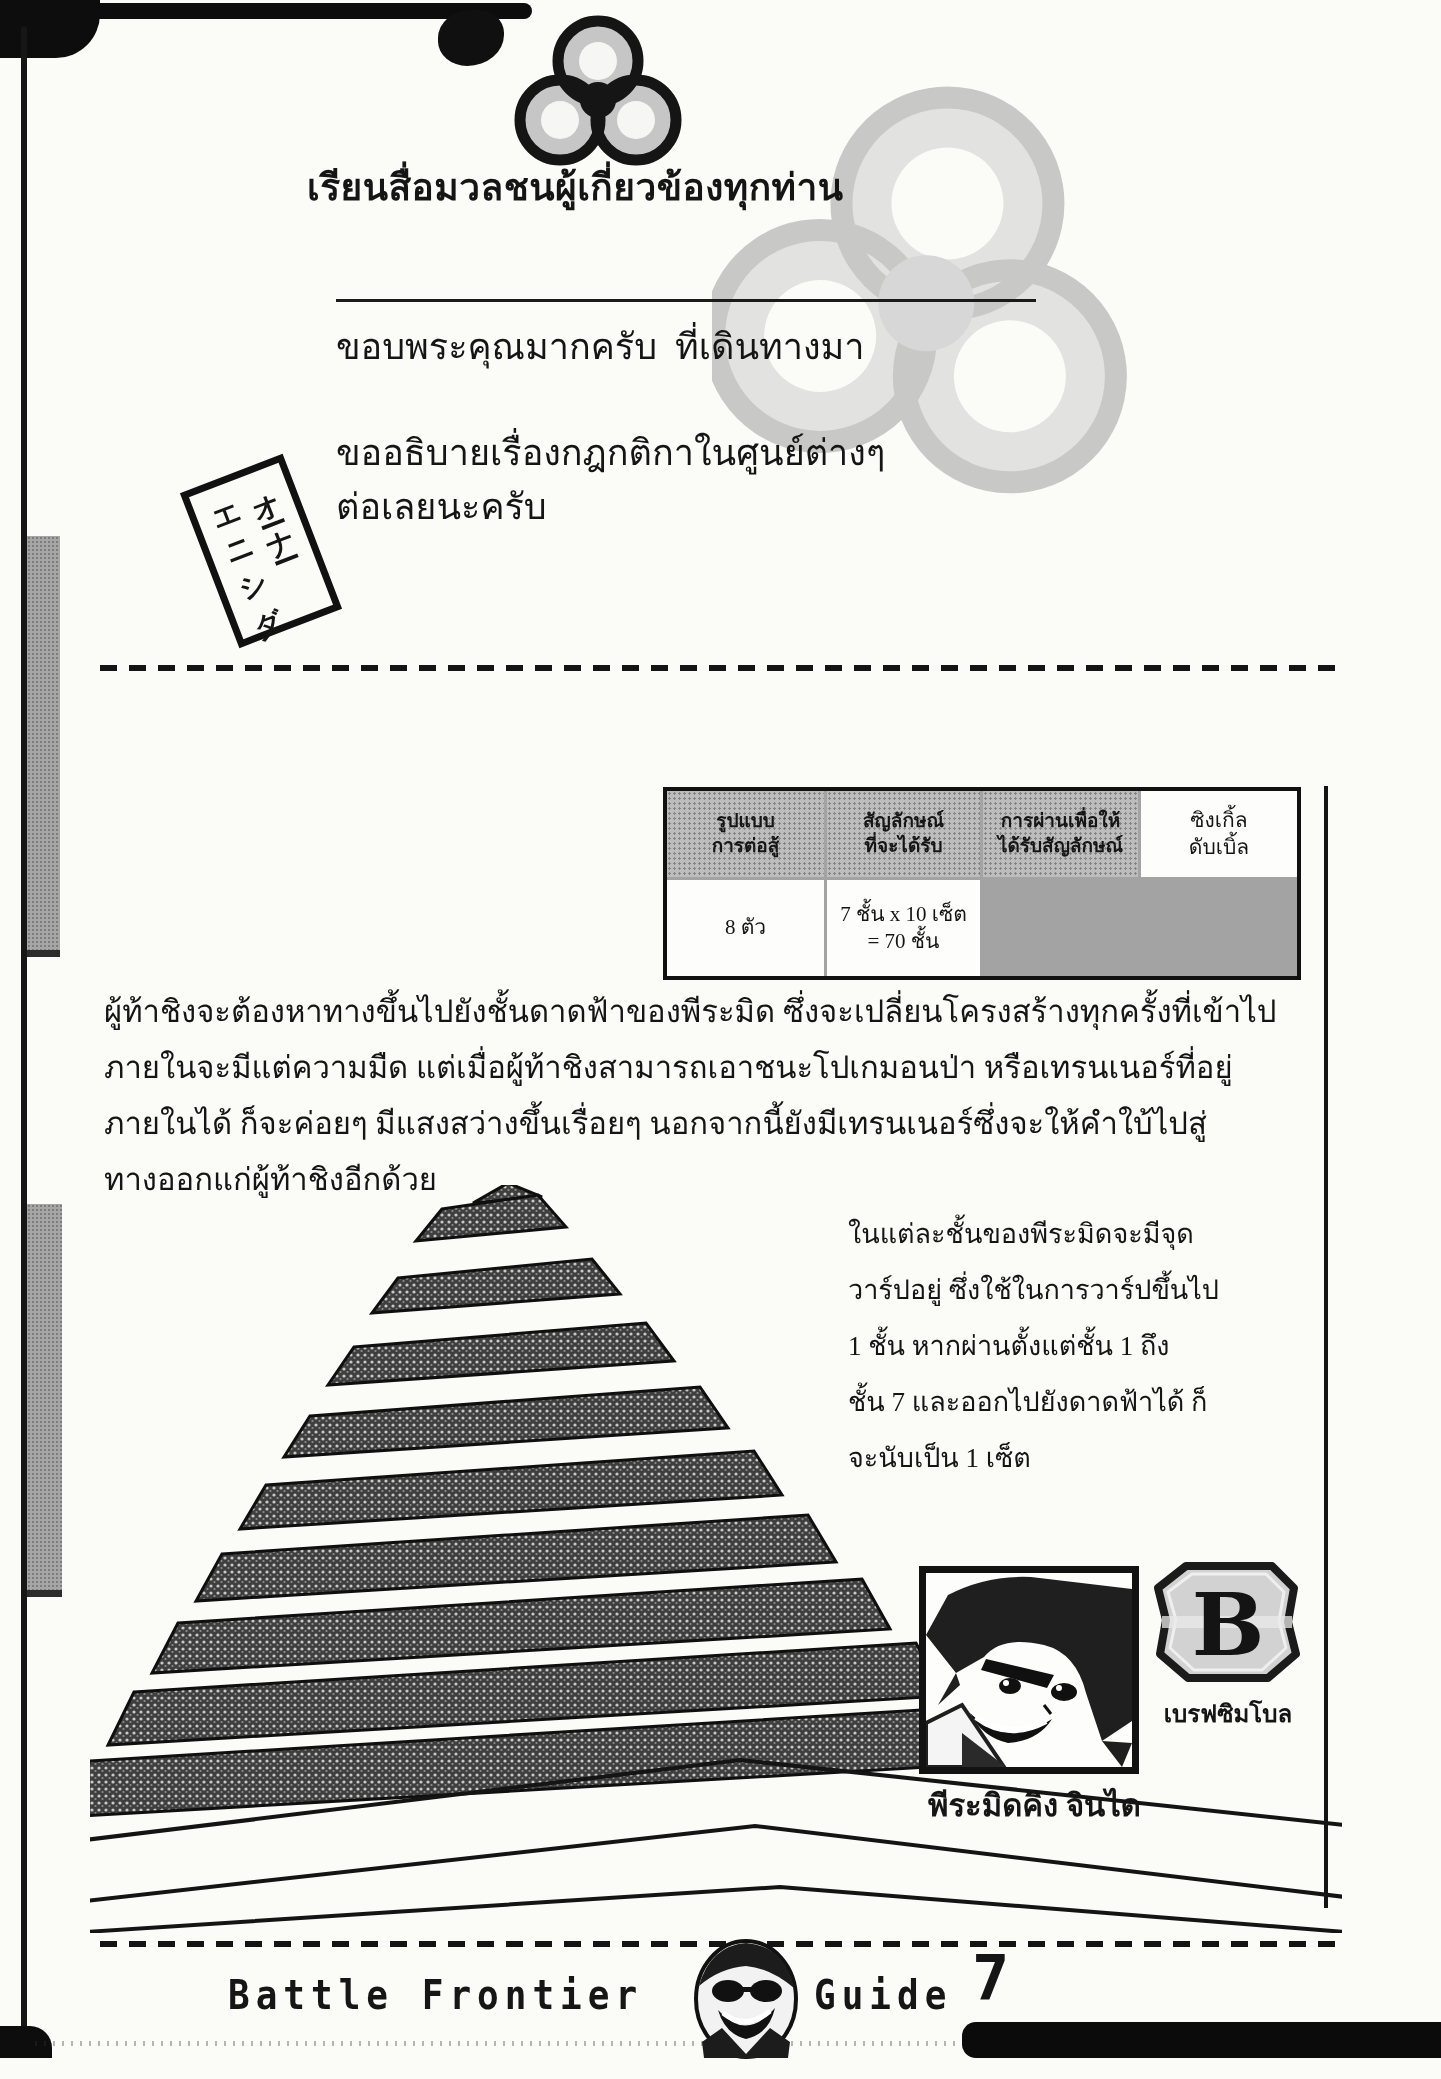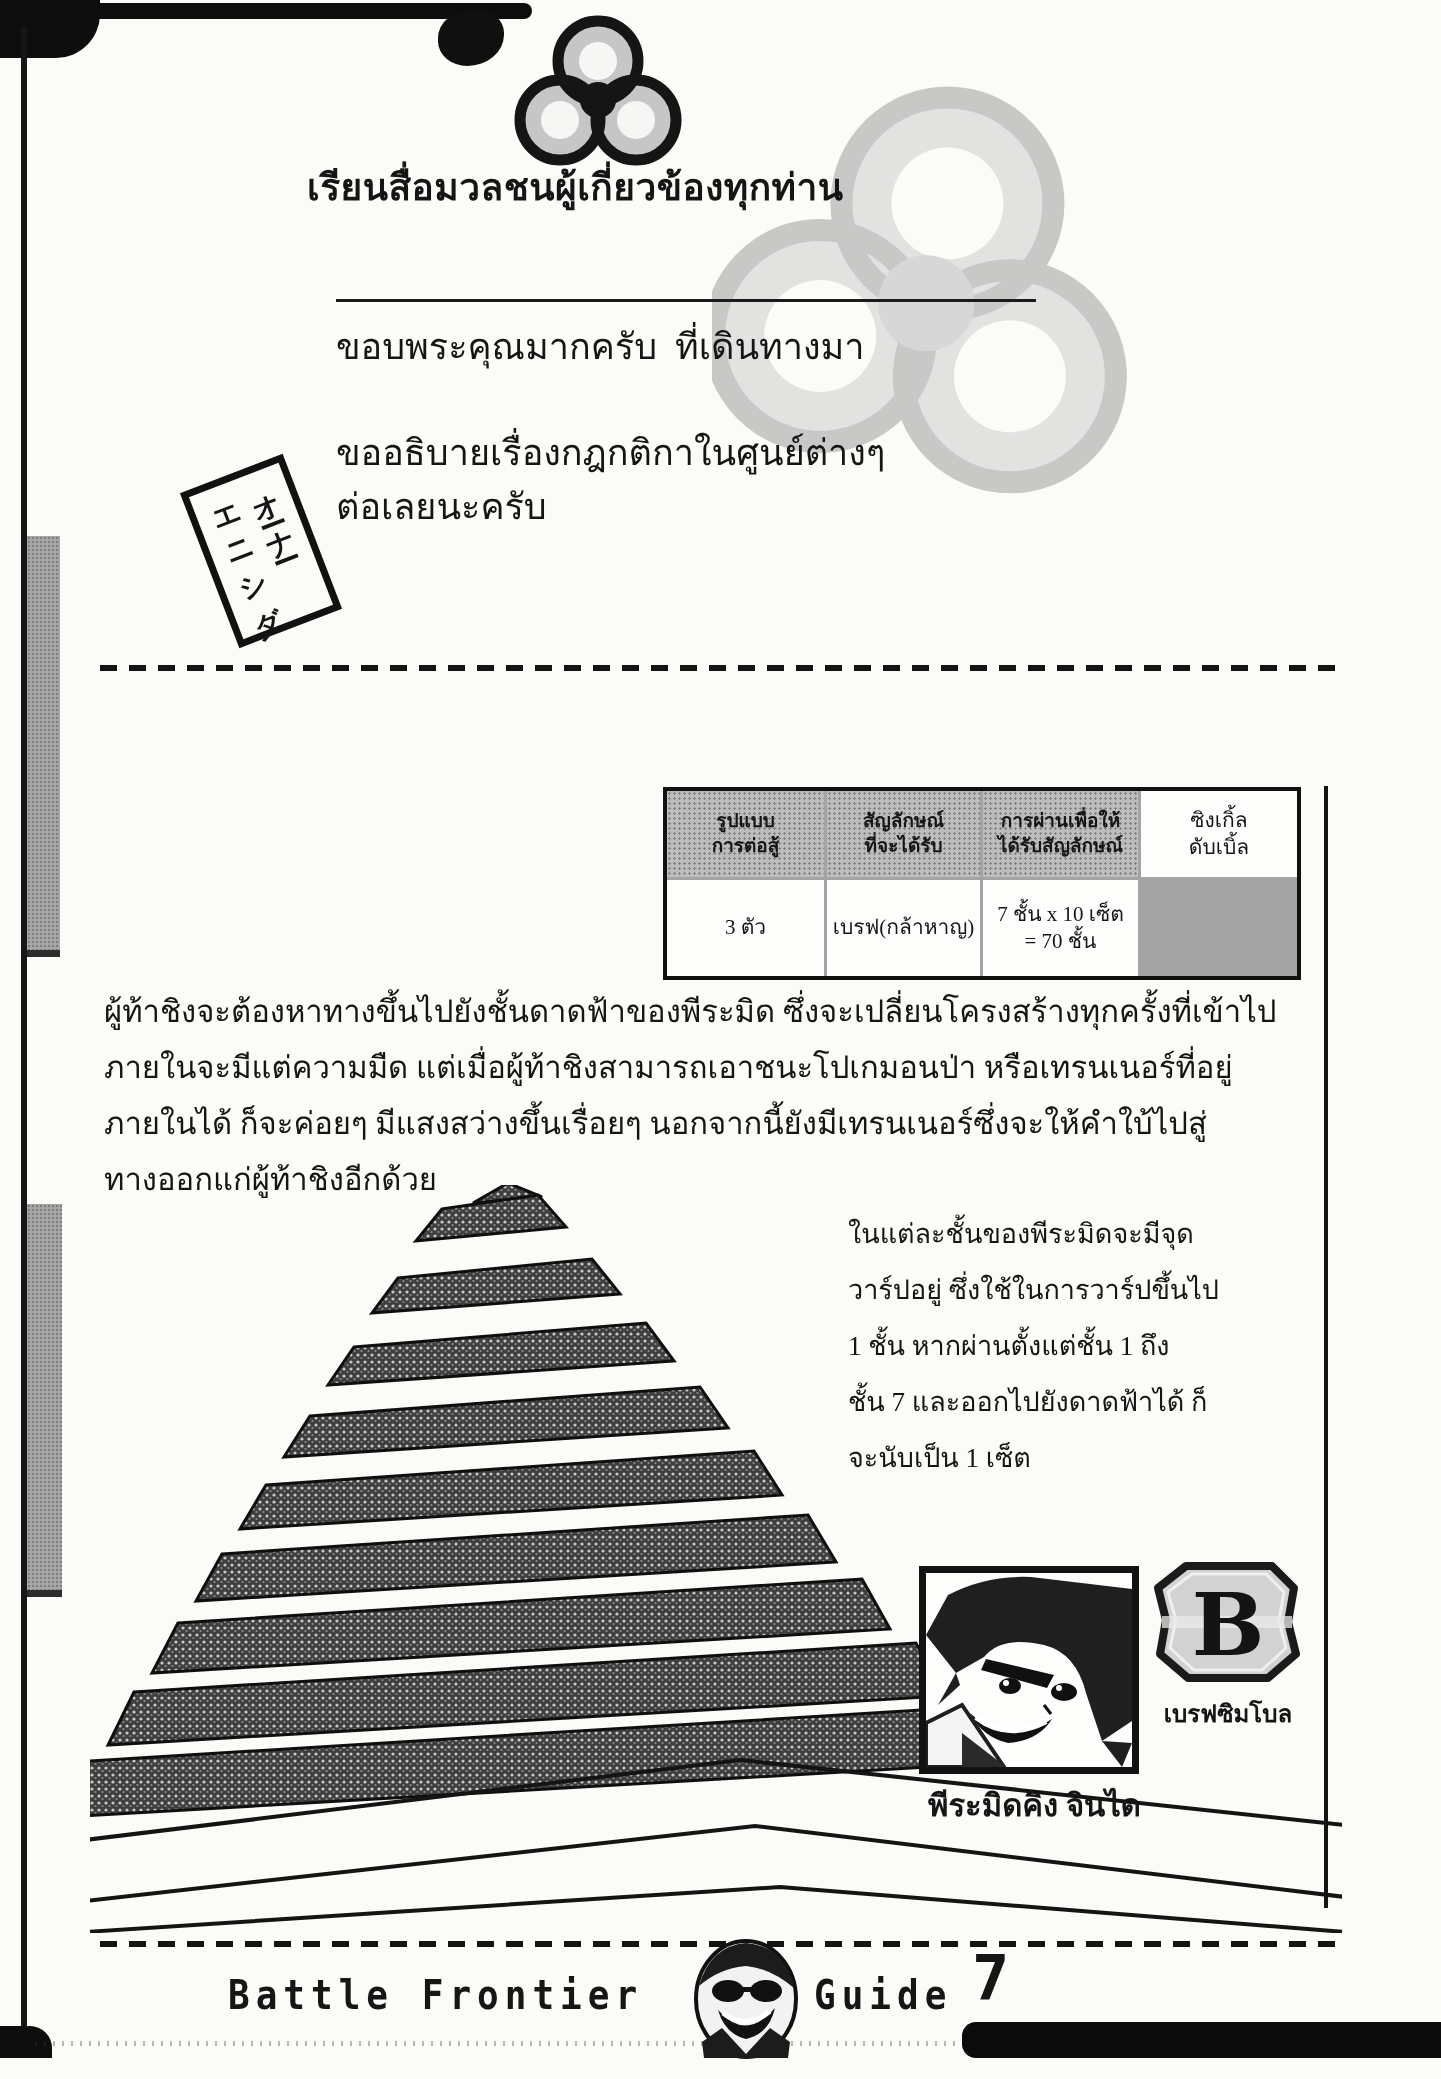--- a/index.html
+++ b/index.html
@@ -150,24 +150,21 @@
     </div>
     <div class="cell th">
       <div class="l">การผ่านเพื่อให้</div>
       <div class="l">ได้รับสัญลักษณ์</div>
     </div>
     <div class="cell td">
       <div class="l">ซิงเกิ้ล</div>
       <div class="l">ดับเบิ้ล</div>
     </div>
     <div class="cell td">
-      <div class="l">3 ตัว</div>
-    </div>
-    <div class="cell td">
-      <div class="l">เบรฟ(กล้าหาญ)</div>
+      <div class="l">8 ตัว</div>
     </div>
     <div class="cell td">
       <div class="l">7 ชั้น x 10 เซ็ต</div>
       <div class="l">= 70 ชั้น</div>
     </div>
   </div>
 
   <div class="abs vrule"></div>
 
   <div class="abs desc-line dl0">ผู้ท้าชิงจะต้องหาทางขึ้นไปยังชั้นดาดฟ้าของพีระมิด ซึ่งจะเปลี่ยนโครงสร้างทุกครั้งที่เข้าไป</div>

